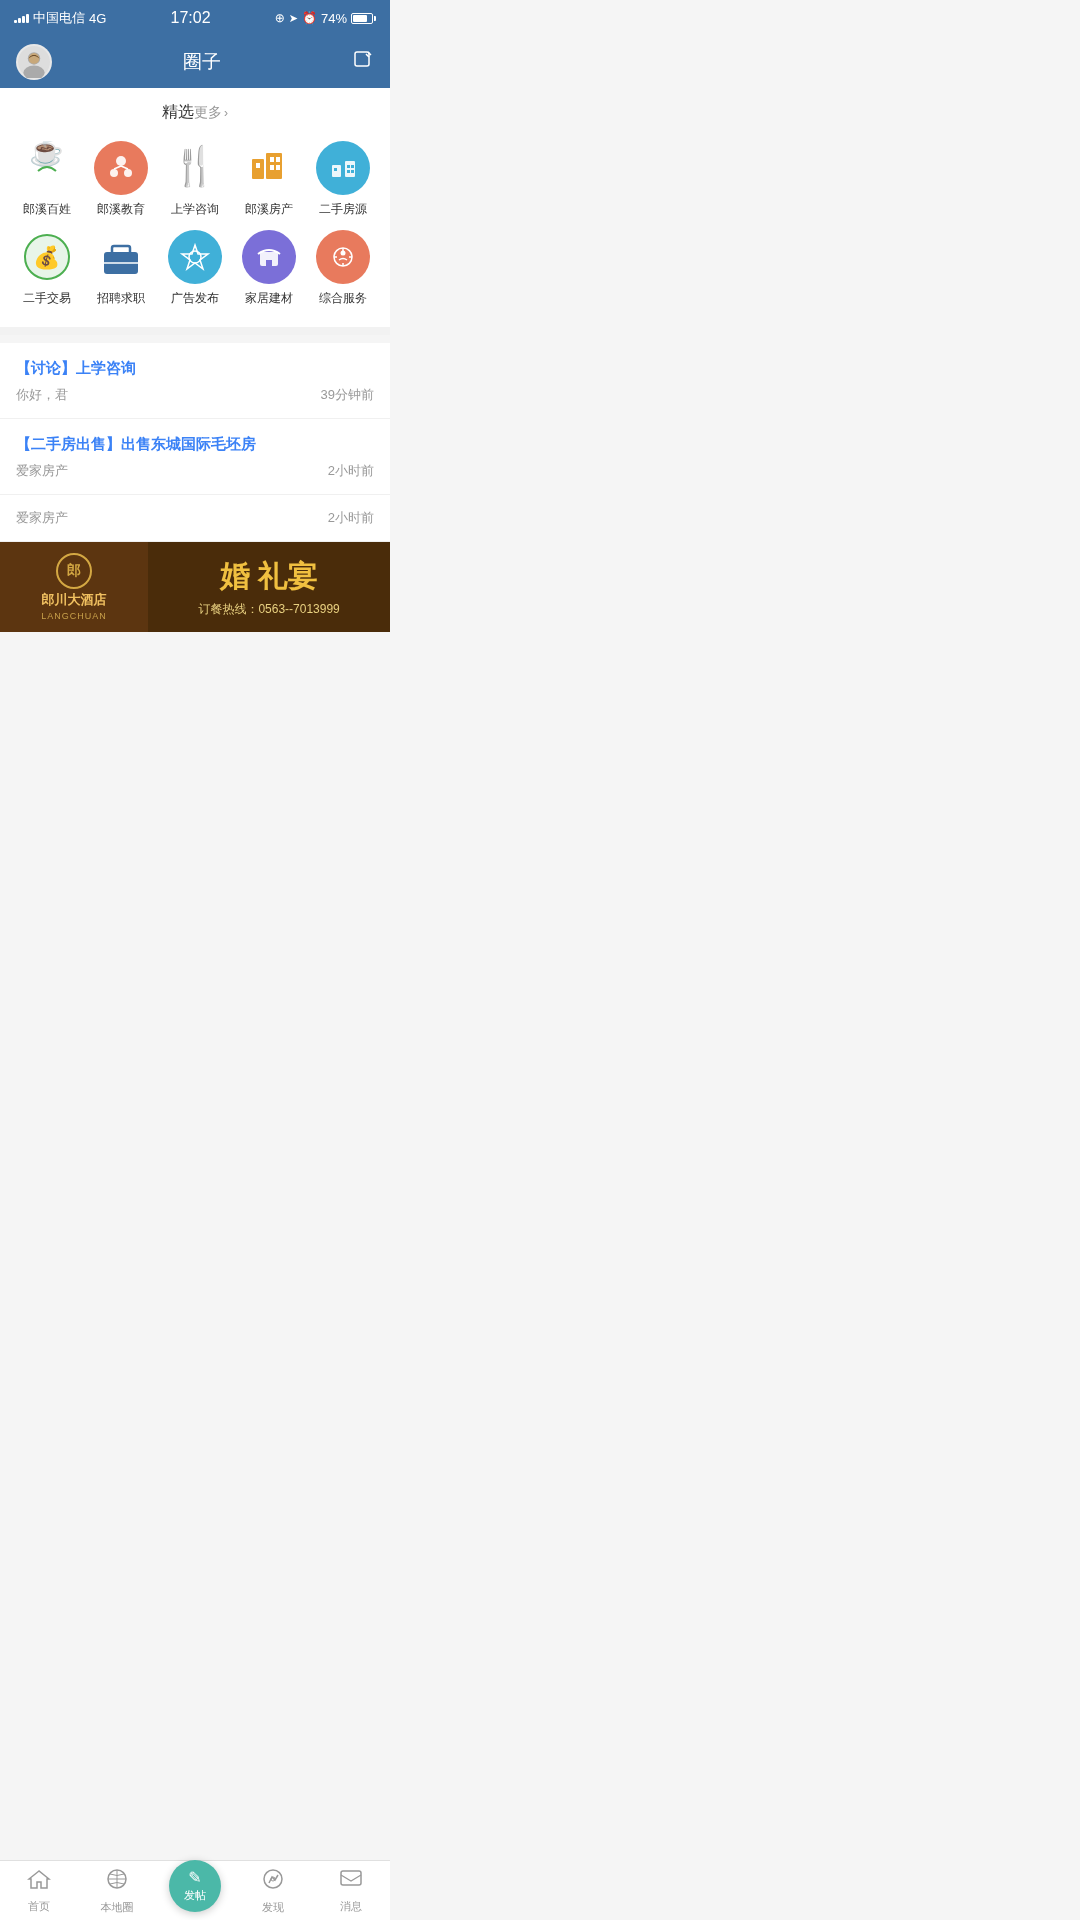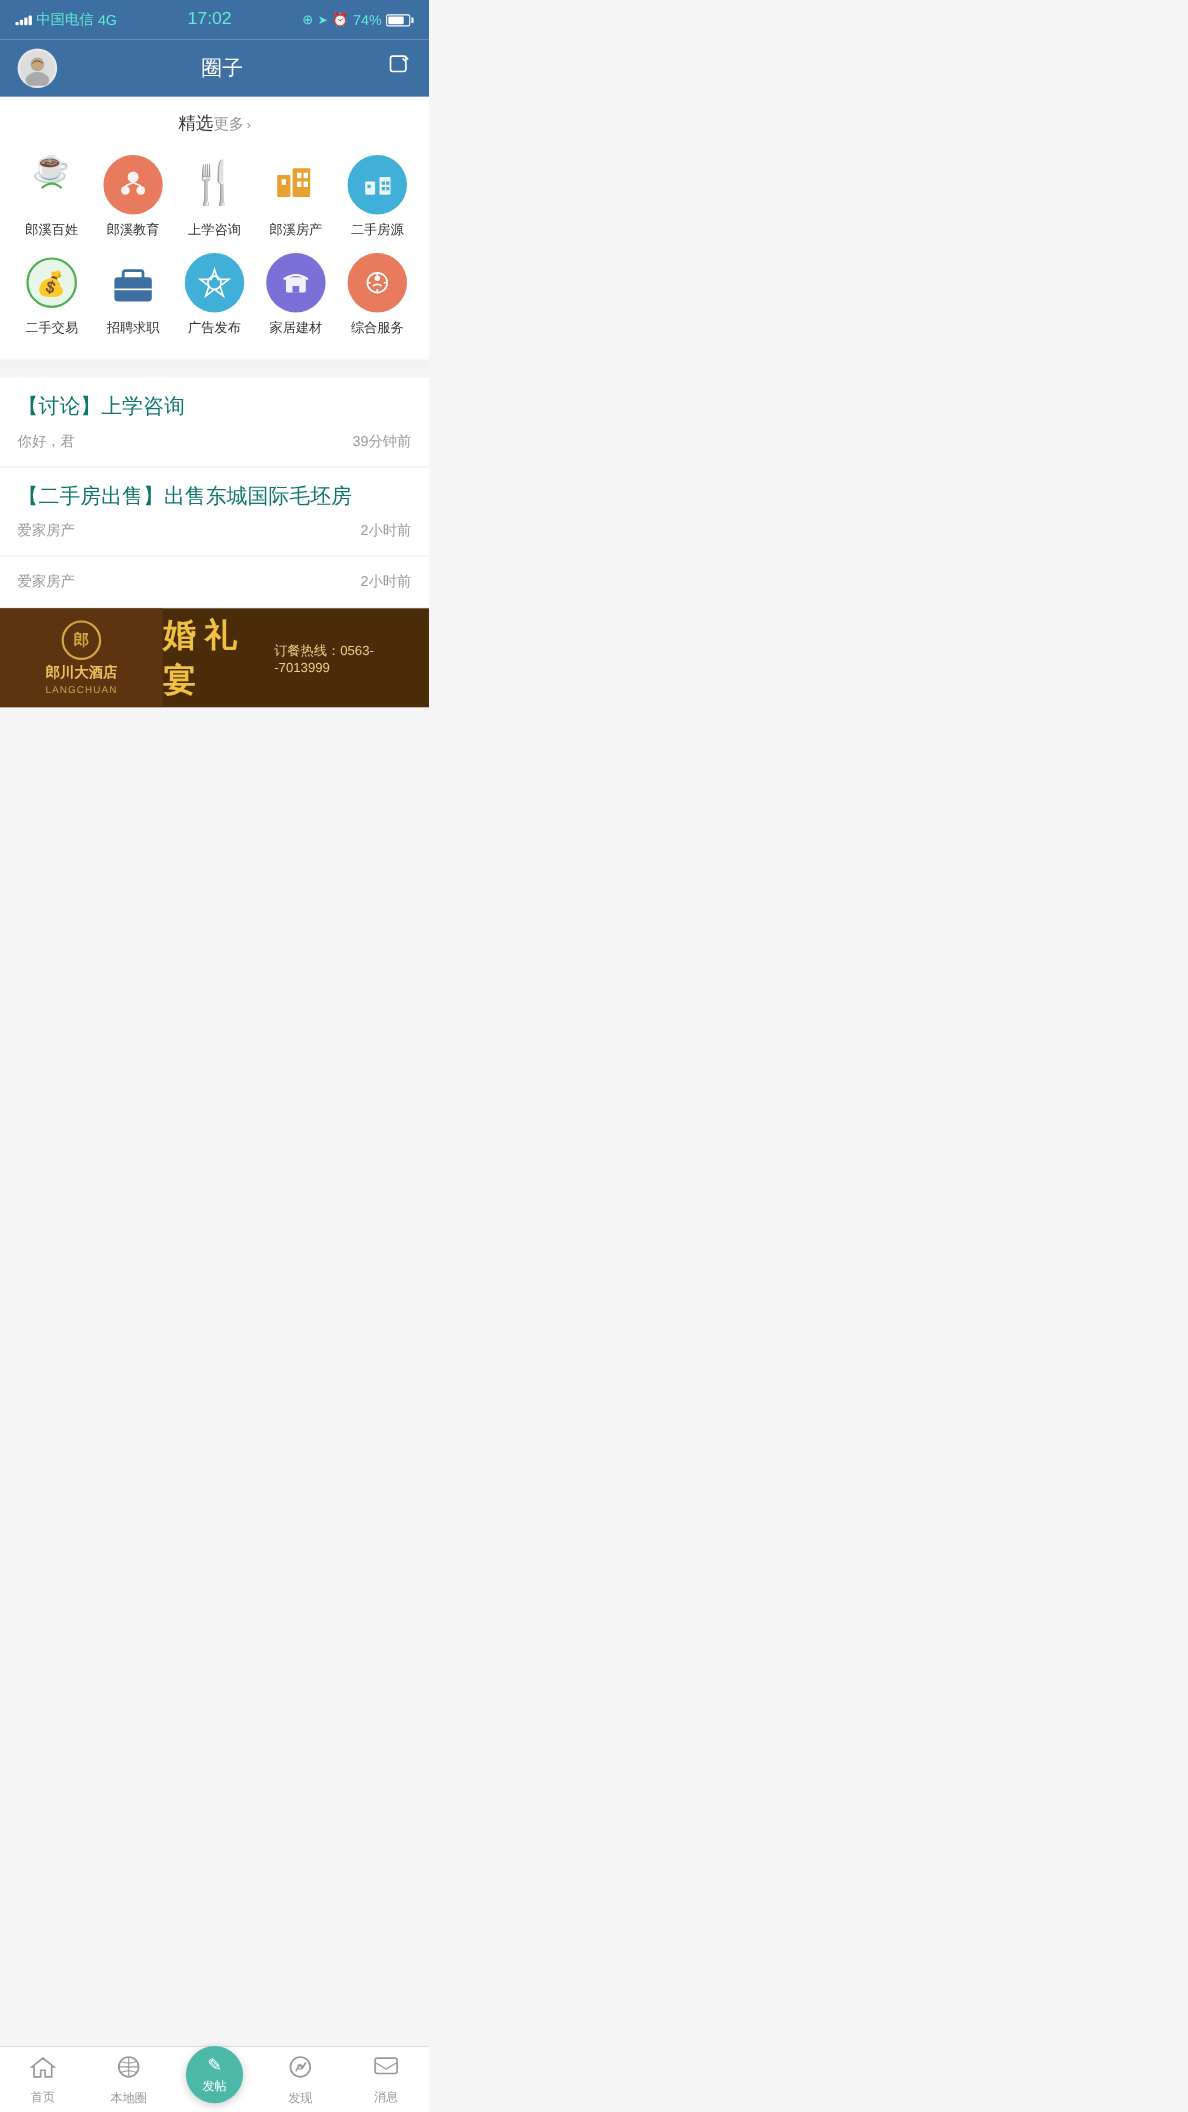--- a/index.html
+++ b/index.html
@@ -8,21 +8,21 @@
       width: 390px;
       min-height: 692px;
       font-family: -apple-system, 'PingFang SC', 'Helvetica Neue', sans-serif;
       background: #f5f5f5;
       overflow-x: hidden;
     }
 
     
     .status-bar {
       background: #3d6fa3;
-      color: #5eead4;
+      color: #ffffff;
       display: flex;
       justify-content: space-between;
       align-items: center;
       padding: 6px 14px;
       font-size: 13px;
       height: 36px;
     }
     .status-left { display: flex; align-items: center; gap: 4px; }
     .status-right { display: flex; align-items: center; gap: 4px; }
 
@@ -138,23 +138,23 @@
 
     
     .post-list {
       background: white;
     }
     .post-item {
       padding: 14px 16px;
       border-bottom: 1px solid #f0f0f0;
     }
     .post-title {
-      font-size: 19px;
-      color: #0f766e;
-      font-weight: 400;
+      font-size: 15px;
+      color: #3b82f6;
+      font-weight: 700;
       margin-bottom: 8px;
       line-height: 1.4;
     }
     .post-meta {
       display: flex;
       justify-content: space-between;
       align-items: center;
     }
     .post-author {
       font-size: 13px;
@@ -205,21 +205,21 @@
     }
     .ad-hotel-sub {
       color: #c8a04a;
       font-size: 9px;
       letter-spacing: 1px;
     }
     .ad-right {
       flex: 1;
       height: 100%;
       display: flex;
-      flex-direction: row;
+      flex-direction: column;
       align-items: center;
       justify-content: center;
       gap: 4px;
     }
     .ad-main-text {
       color: #f0c040;
       font-size: 28px;
       font-weight: bold;
       font-family: serif;
     }

